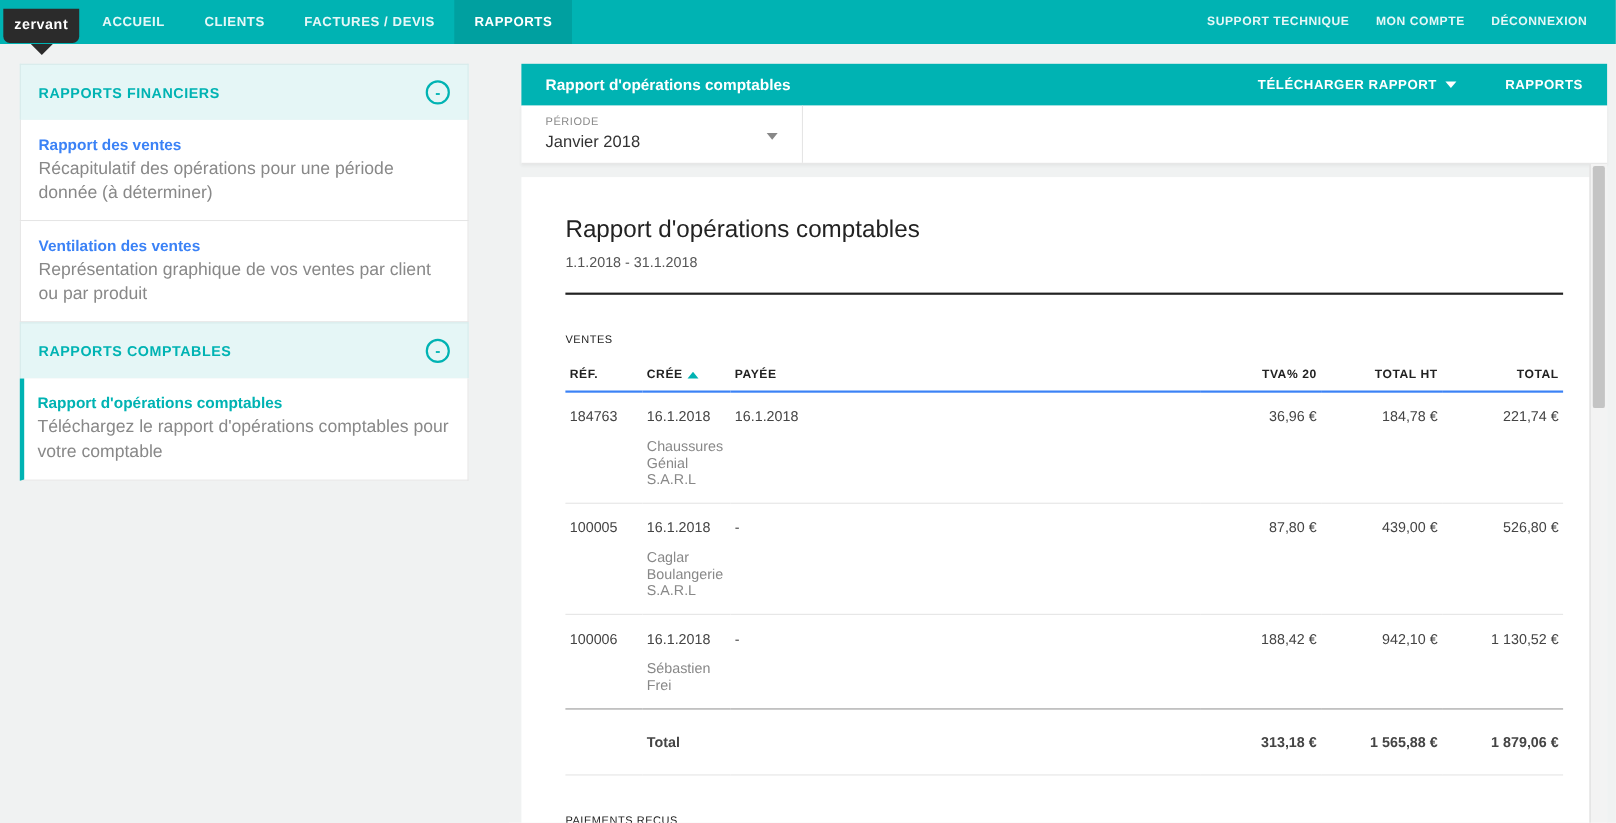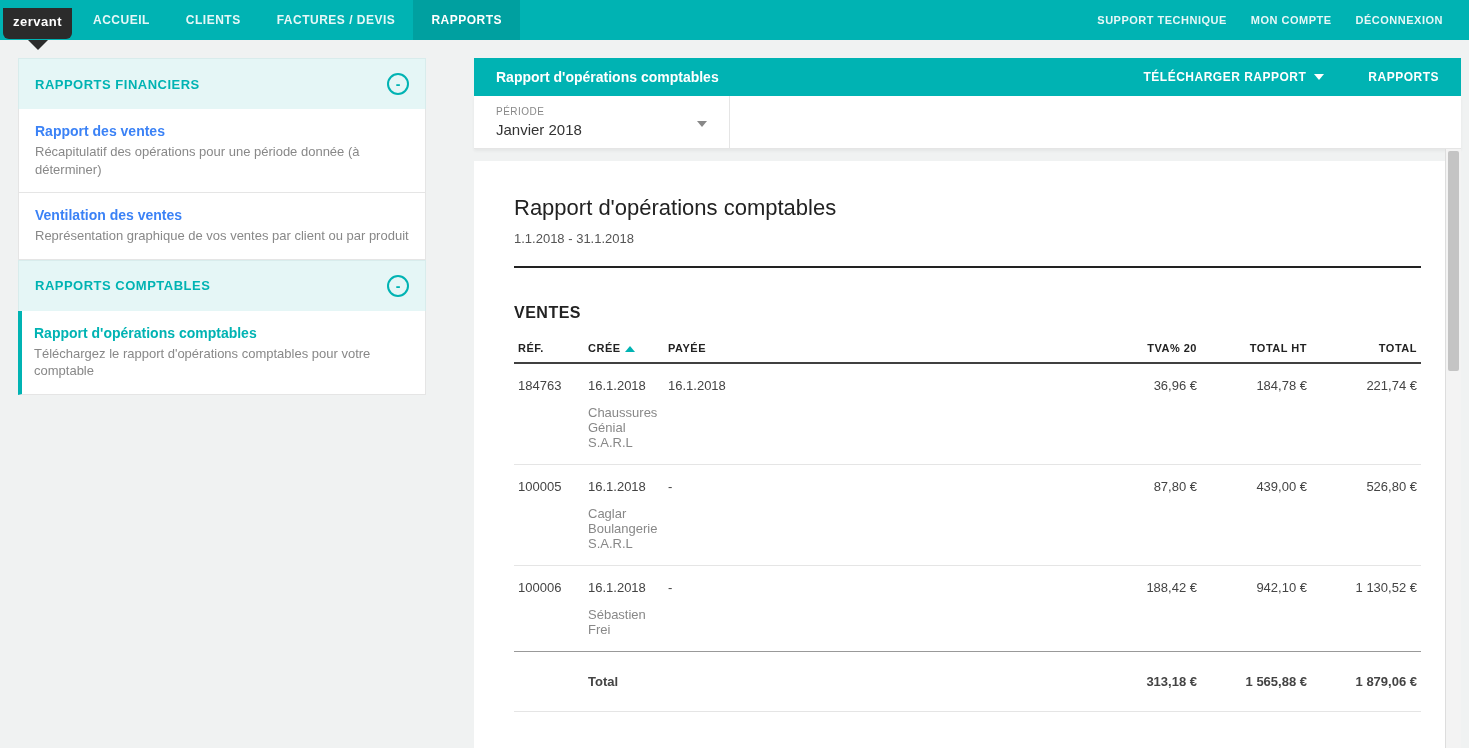--- a/index.html
+++ b/index.html
@@ -28,44 +28,44 @@
   
   .wrap{display:flex;padding:18px 8px 4px 18px;gap:48px}
 
   
   .sidebar{width:408px;flex:none}
   .side-group-head{background:var(--teal-pale);padding:14px 16px;display:flex;align-items:center;justify-content:space-between;border:1px solid #d8ecec;border-bottom:none}
   .side-group-head h3{color:var(--teal);font-size:13px;font-weight:700;letter-spacing:.5px}
   .collapse-btn{width:22px;height:22px;border:2px solid var(--teal);border-radius:50%;color:var(--teal);display:flex;align-items:center;justify-content:center;font-size:14px;font-weight:700;cursor:pointer}
   .side-item{background:#fff;border:1px solid var(--border);border-top:none;padding:14px 16px;cursor:pointer}
   .side-item h4{font-size:14px;font-weight:700;color:#3b82f6;margin-bottom:4px}
-  .side-item p{font-size:13px;color:var(--muted);line-height:1.35}
+  .side-item p{font-size:16px;color:var(--muted);line-height:1.35}
   .side-item.active{border-left:4px solid var(--teal);padding-left:12px}
   .side-item.active h4{color:var(--teal)}
 
   
   .content{flex:1;min-width:0;display:flex;flex-direction:column}
   .content-head{background:var(--teal);color:#fff;height:38px;display:flex;align-items:center;padding:0 22px;font-size:14px;font-weight:700}
   .content-head .actions{margin-left:auto;display:flex;gap:44px;font-size:12px;font-weight:700;letter-spacing:.5px}
   .action-btn{display:flex;align-items:center;gap:8px;cursor:pointer}
   .caret-down{display:inline-block;border-left:5px solid transparent;border-right:5px solid transparent;border-top:6px solid #fff}
 
   .filters{background:#fff;border-bottom:1px solid var(--border);display:flex;box-shadow:0 2px 3px rgba(0,0,0,.05)}
   .filter{padding:10px 22px;width:256px;border-right:1px solid var(--border)}
   .filter label{font-size:10px;color:var(--muted);letter-spacing:.5px;display:block;margin-bottom:4px}
   .filter-select{display:flex;align-items:flex-start;justify-content:space-between;font-size:15px;color:#333;cursor:pointer}
   .filter-select .caret-down{border-top-color:#888}
 
   .report-scroll{flex:1;overflow-y:auto;background:#fff;padding:34px 40px 0;margin-top:12px}
   .report-scroll h1{font-size:22px;font-weight:500;color:#222;margin-bottom:10px}
   .date-range{font-size:13px;color:#555;padding-bottom:20px;border-bottom:2px solid #222}
-  .section-title{font-size:16px;font-weight:700;letter-spacing:.5px;color:#222;margin:36px 0 12px}
+  .section-title{font-size:10px;font-weight:400;letter-spacing:.5px;color:#222;margin:36px 0 12px}
 
   table{width:100%;border-collapse:collapse;font-size:13px}
-  th{text-align:left;font-size:11px;font-weight:700;letter-spacing:.5px;color:#222;padding:8px 4px;border-bottom:2px solid #404040}
+  th{text-align:left;font-size:11px;font-weight:700;letter-spacing:.5px;color:#222;padding:8px 4px;border-bottom:2px solid #3b82f6}
   th.r,td.r{text-align:right}
   tbody tr{border-bottom:1px solid var(--border)}
   td{padding:14px 4px 14px;vertical-align:top}
   .sub{color:var(--muted);display:block;margin-top:12px}
   .total-row td{font-weight:700;border-top:1px solid #999;border-bottom:none;padding-top:22px;padding-bottom:22px}
   .sort-asc{display:inline-block;margin-left:4px;border-left:5px solid transparent;border-right:5px solid transparent;border-bottom:6px solid var(--teal)}
 
   
   .report-frame{position:relative;flex:1;display:flex;min-height:0}
   .fake-scroll{position:absolute;right:0;top:0;bottom:0;width:16px;background:#f3f3f3;border-left:1px solid #ddd}

